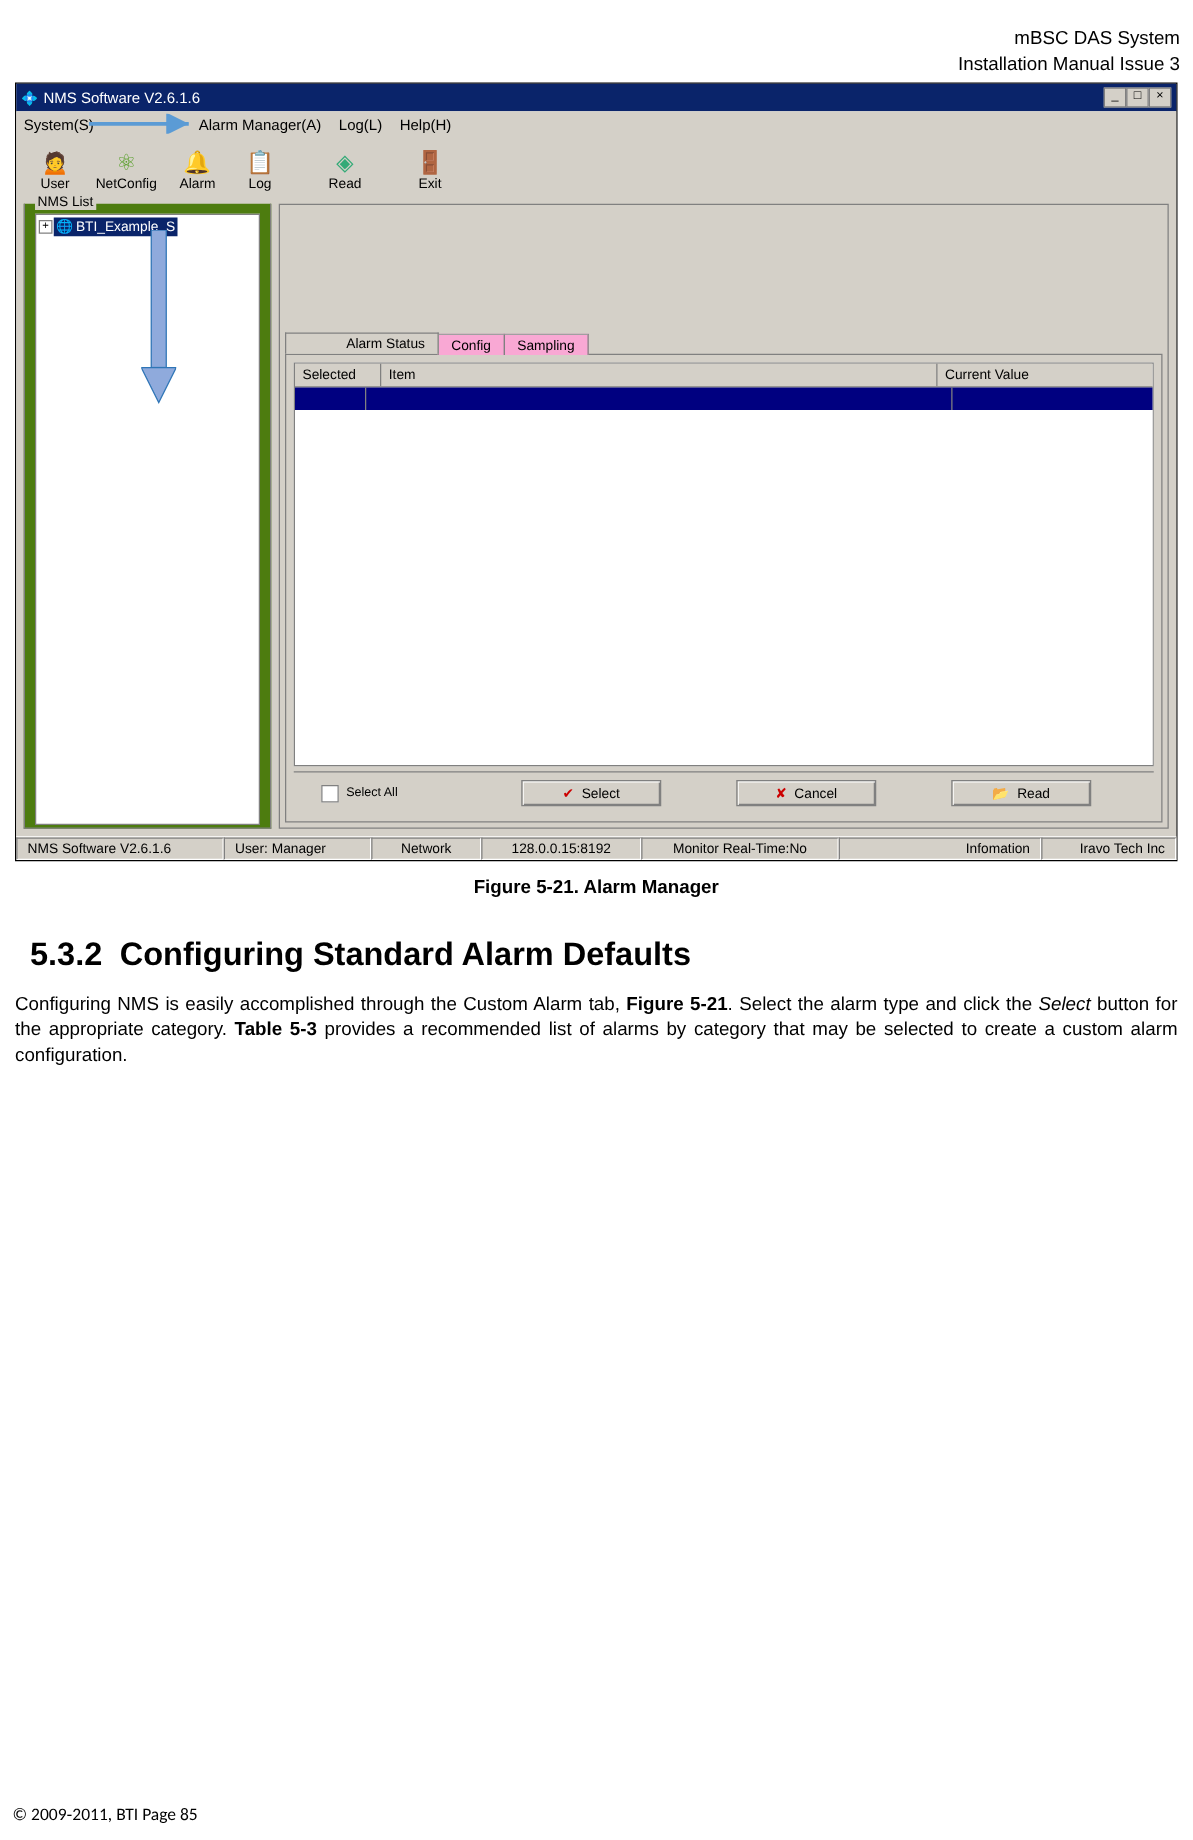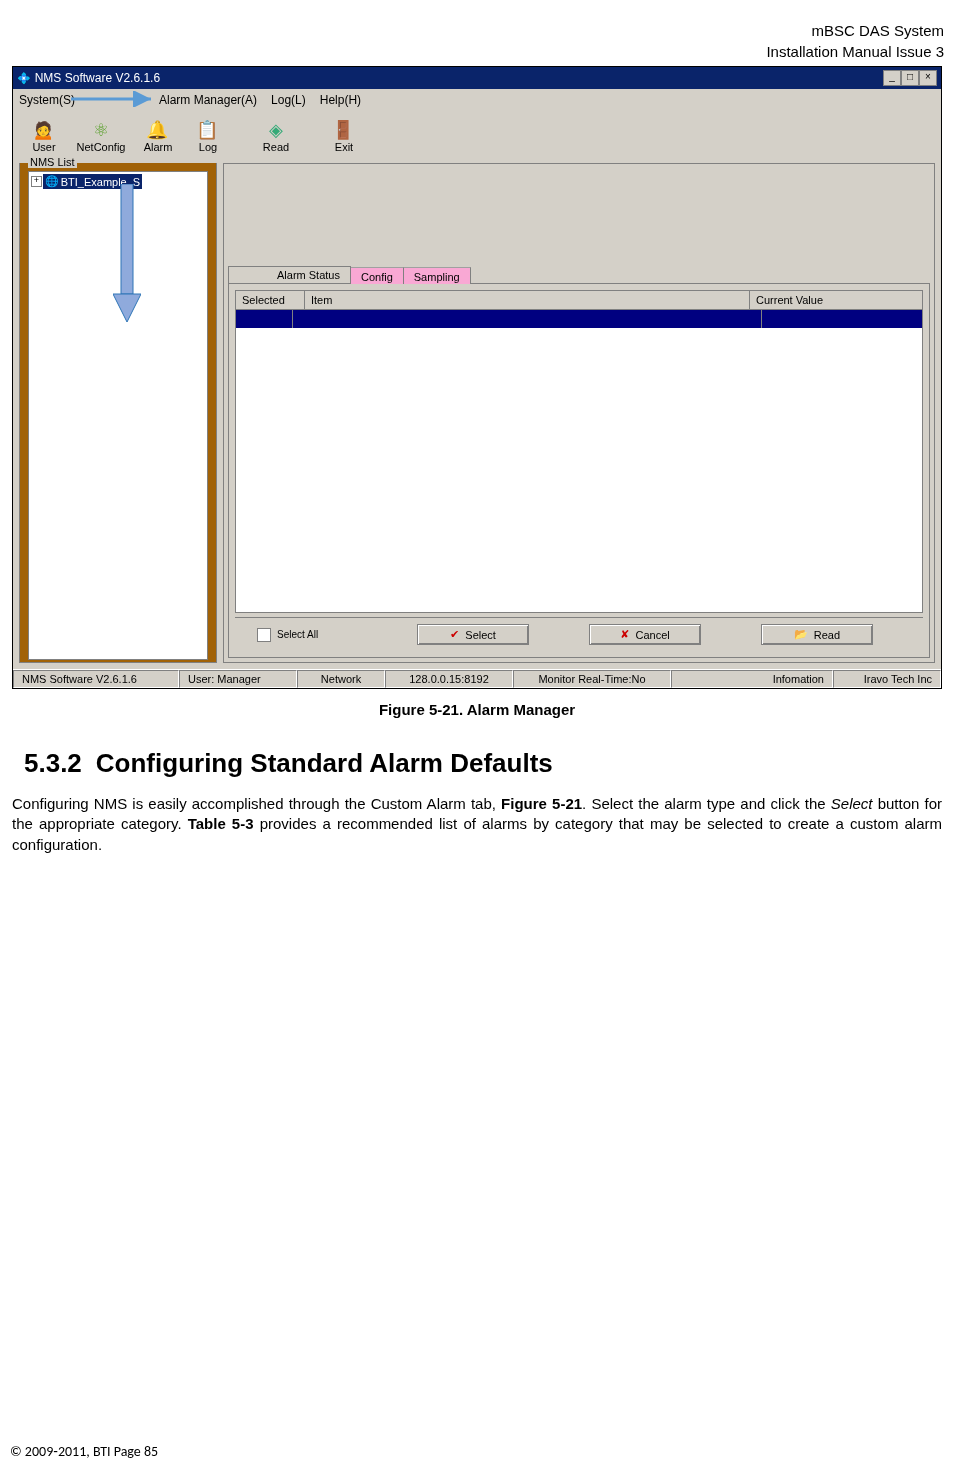--- a/index.html
+++ b/index.html
@@ -94,21 +94,21 @@
     display: flex;
     padding: 0 6px 6px 6px;
     gap: 6px;
     height: 500px;
   }
   .nms-panel {
     border: 1px solid #808080;
     border-top: none;
     width: 196px;
     position: relative;
-    background: #a16207;
+    background: #4d7c0f;
   }
   .nms-panel-title {
     position: absolute;
     top: -7px;
     left: 8px;
     background: #d4d0c8;
     font-size: 11px;
     padding: 0 2px;
   }
   .tree {

